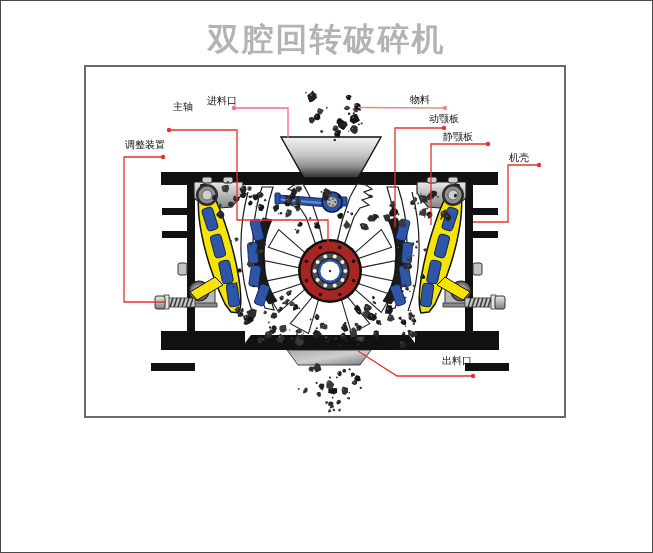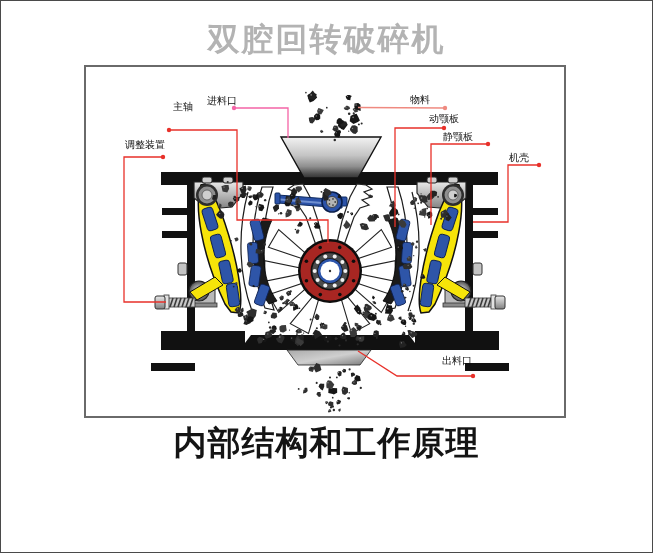--- a/index.html
+++ b/index.html
@@ -594,14 +594,13 @@
 
   <div class="callout" style="left:206px;top:94px">进料口</div>
   <div class="callout" style="left:172px;top:100px">主轴</div>
   <div class="callout" style="left:124px;top:138px">调整装置</div>
   <div class="callout" style="left:409px;top:93px">物料</div>
   <div class="callout" style="left:428px;top:112px">动颚板</div>
   <div class="callout" style="left:442px;top:130px">静颚板</div>
   <div class="callout" style="left:508px;top:151px">机壳</div>
   <div class="callout" style="left:441px;top:354px">出料口</div>
 
-  <div class="bottom-title">内部结构和工作原理</div>
 </div>
 
 </body></html>

